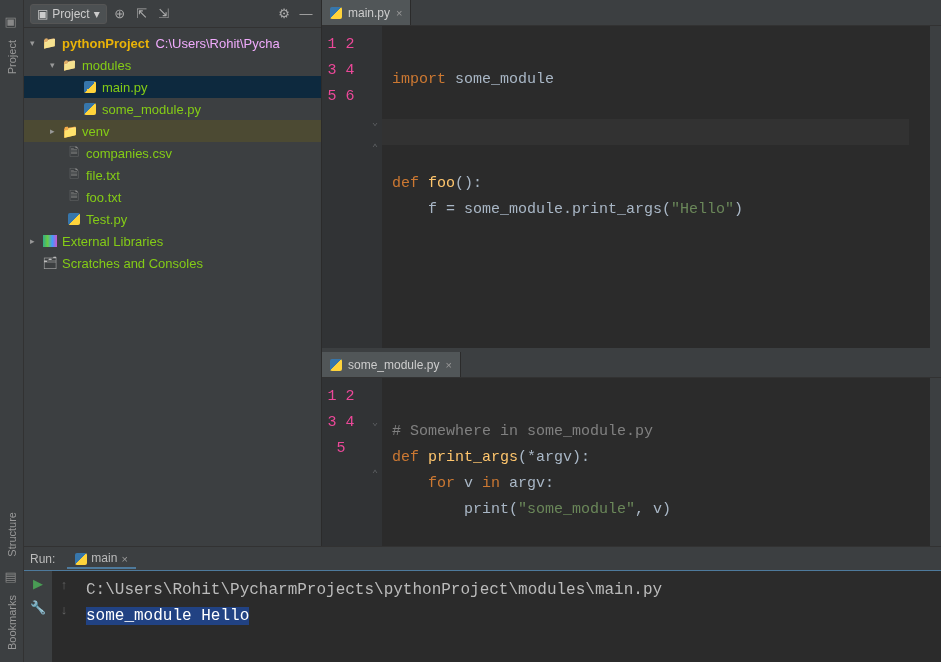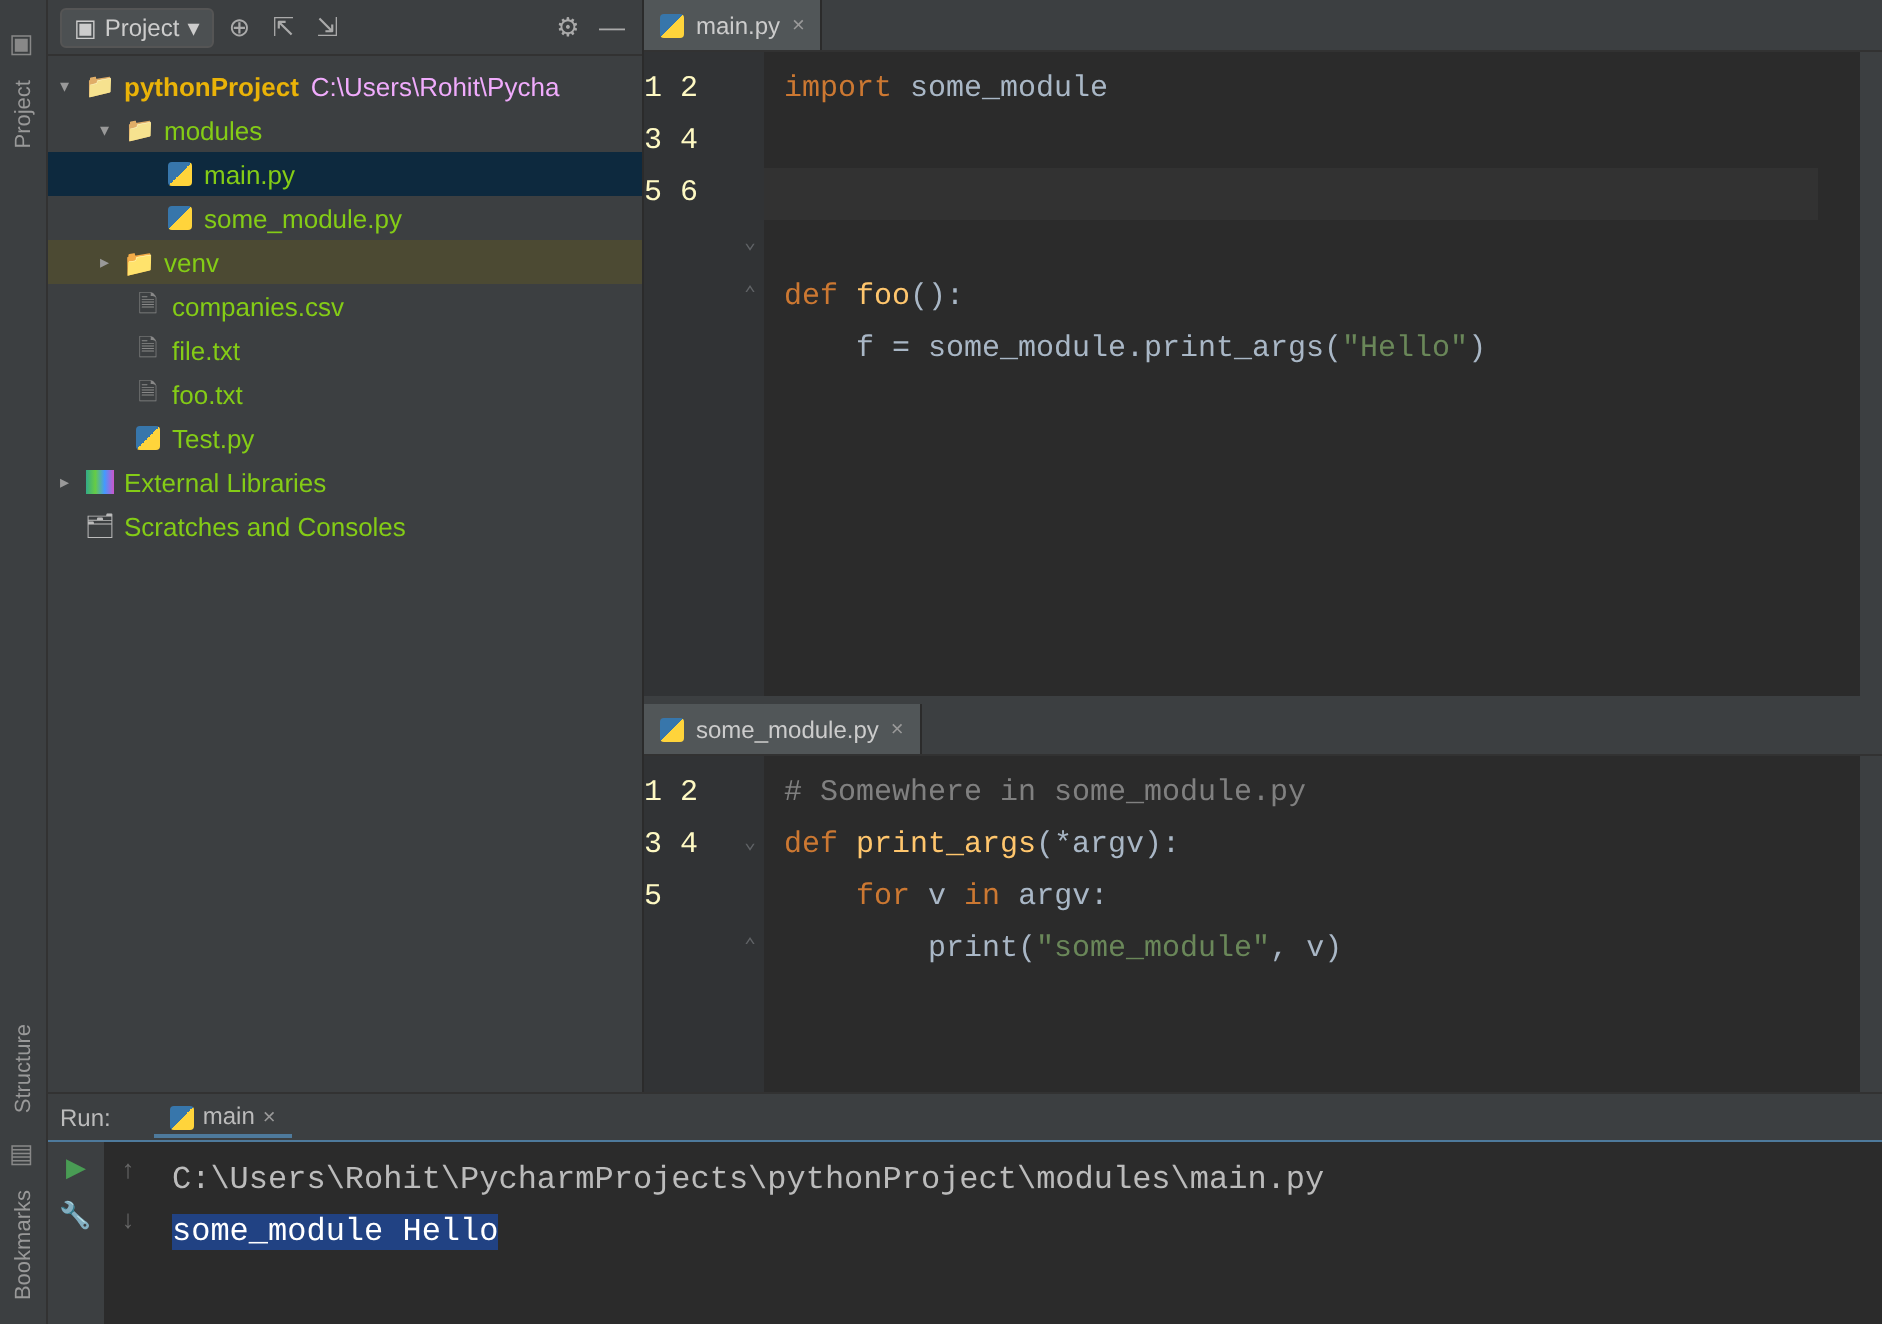--- a/index.html
+++ b/index.html
@@ -133,40 +133,41 @@
   flex: 1;
   display: flex;
   font-family: "Consolas", "Courier New", monospace;
   font-size: 15px;
   position: relative;
 }
 .code-pane.half { flex: none; height: 168px; }
 .gutter {
   width: 46px;
   background: #313335;
-  color: #fef9c3;
-  text-align: left;
+  color: #ec4899;
+  text-align: center;
   padding: 6px 8px 6px 0;
   line-height: 26px;
 }
 .fold-col {
   width: 14px;
   background: #313335;
   padding-top: 6px;
   line-height: 26px;
   color: #606366;
   font-size: 10px;
   text-align: center;
 }
 .code-lines {
   flex: 1;
   padding: 6px 10px;
   line-height: 26px;
   white-space: pre;
   color: #a9b7c6;
+  margin-top: 35px;
 }
 .code-lines .current { background: #323232; display: block; margin-left:-10px; padding-left:10px; width:100%; }
 .kw { color: #cc7832; }
 .str { color: #6a8759; }
 .cmt { color: #808080; }
 .fn { color: #ffc66d; }
 .scrollbar-v { width:12px; background:#3c3f41; border-left:1px solid #2b2b2b; }
 .splitter-h { height: 4px; background: #3c3f41; cursor: row-resize; }
 
 .run-panel {
@@ -175,21 +176,21 @@
   border-top: 1px solid #323232;
   display: flex;
   flex-direction: column;
 }
 .run-header {
   height: 24px;
   background: #3c3f41;
   display: flex;
   align-items: center;
   padding-left: 6px;
-  gap: 22px;
+  gap: 12px;
   font-size: 12px;
   border-bottom: 1px solid #4e7a9c;
 }
 .run-header .run-tab {
   display: flex; align-items: flex-end; gap: 4px;
   padding: 2px 8px;
   border-bottom: 2px solid #4e7a9c;
 }
 .run-body { flex:1; display:flex; }
 .run-tool-col {

